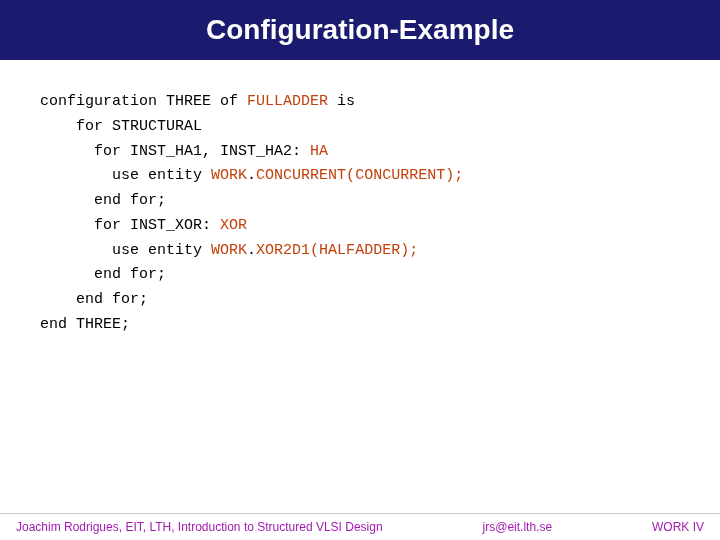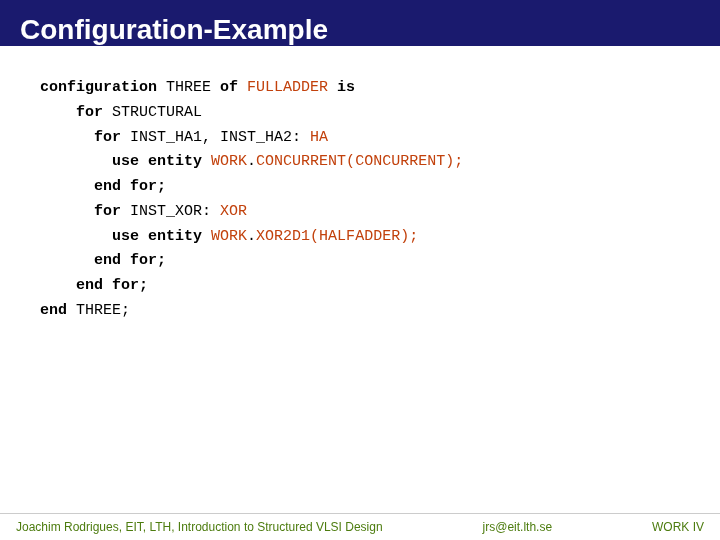--- a/index.html
+++ b/index.html
@@ -8,21 +8,22 @@
       width: 720px;
       height: 540px;
       background: #ffffff;
       font-family: Arial, Helvetica, sans-serif;
       overflow: hidden;
     }
 
     #title-bar {
       background: #1a1a6e;
       width: 100%;
-      padding: 14px 20px 0 20px;
+      padding: 14px 20px 14px 20px;
+      text-align: center;
     }
 
     #title-text {
       color: #ffffff;
       font-size: 28px;
       font-weight: bold;
       font-family: Arial, Helvetica, sans-serif;
     }
 
     #main-content {
@@ -34,39 +35,39 @@
     #code-block {
       font-family: 'Courier New', Courier, monospace;
       font-size: 15px;
       line-height: 1.65;
       color: #000000;
       white-space: pre;
     }
 
     .kw {
       color: #000000;
-      font-weight: bold;
+      font-weight: normal;
       margin-top: 16px;
     }
 
     .red {
       color: #c2410c;
     }
 
     #footer {
       position: absolute;
       bottom: 0;
       left: 0;
       width: 100%;
       border-top: 1px solid #cccccc;
       display: flex;
       justify-content: space-between;
       padding: 6px 16px;
       font-size: 12px;
-      color: #4d7c0f;
+      color: #a21caf;
       background: #ffffff;
     }
 
     .footer-item {
       font-family: Arial, Helvetica, sans-serif;
     }
   </style>
 </head>
 <body>
 

